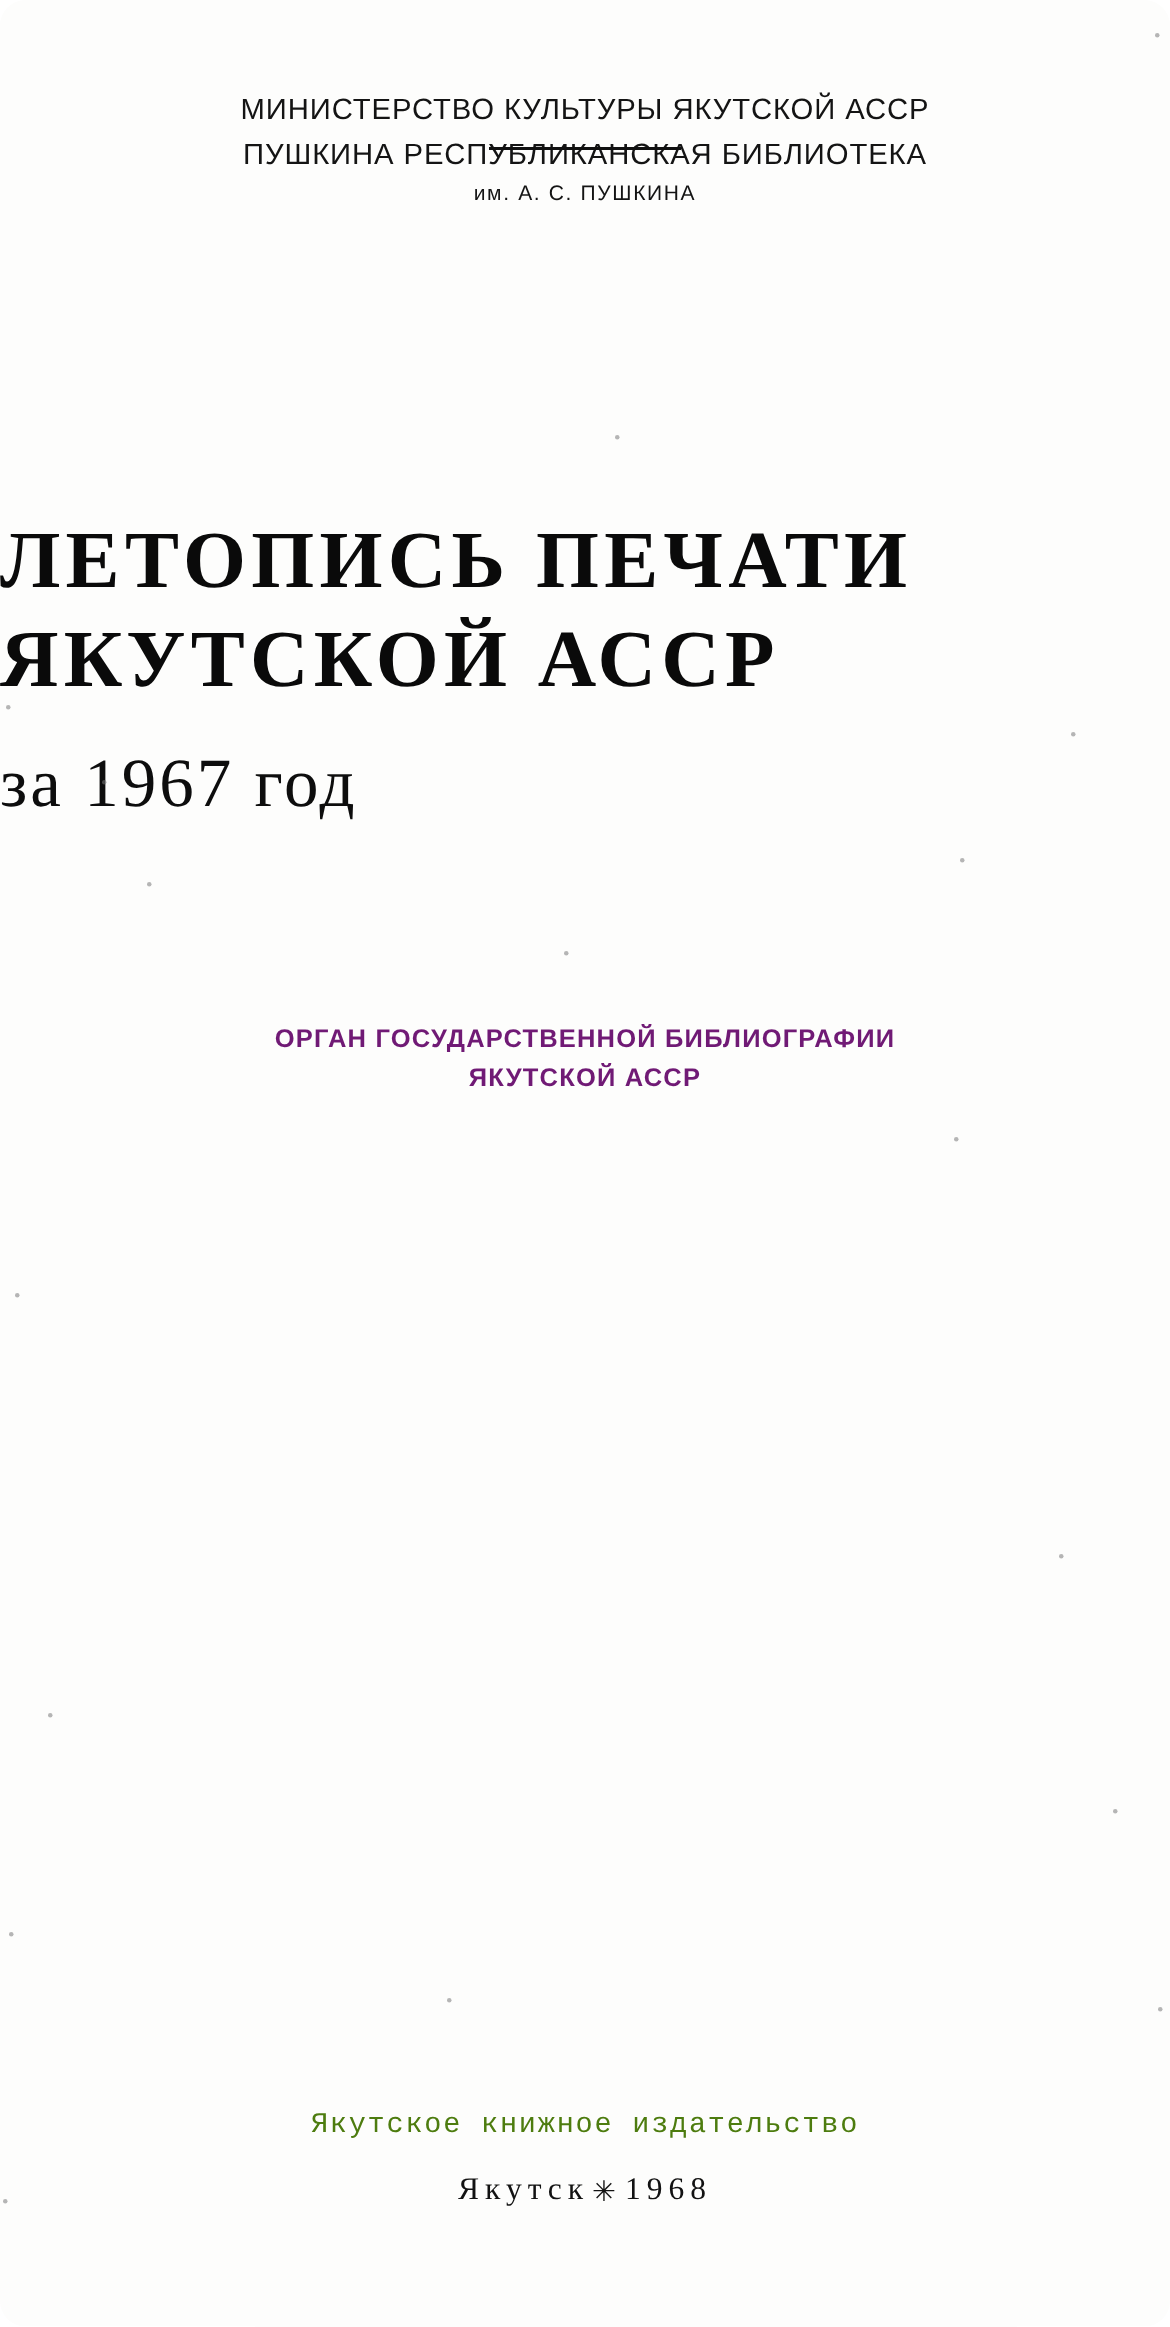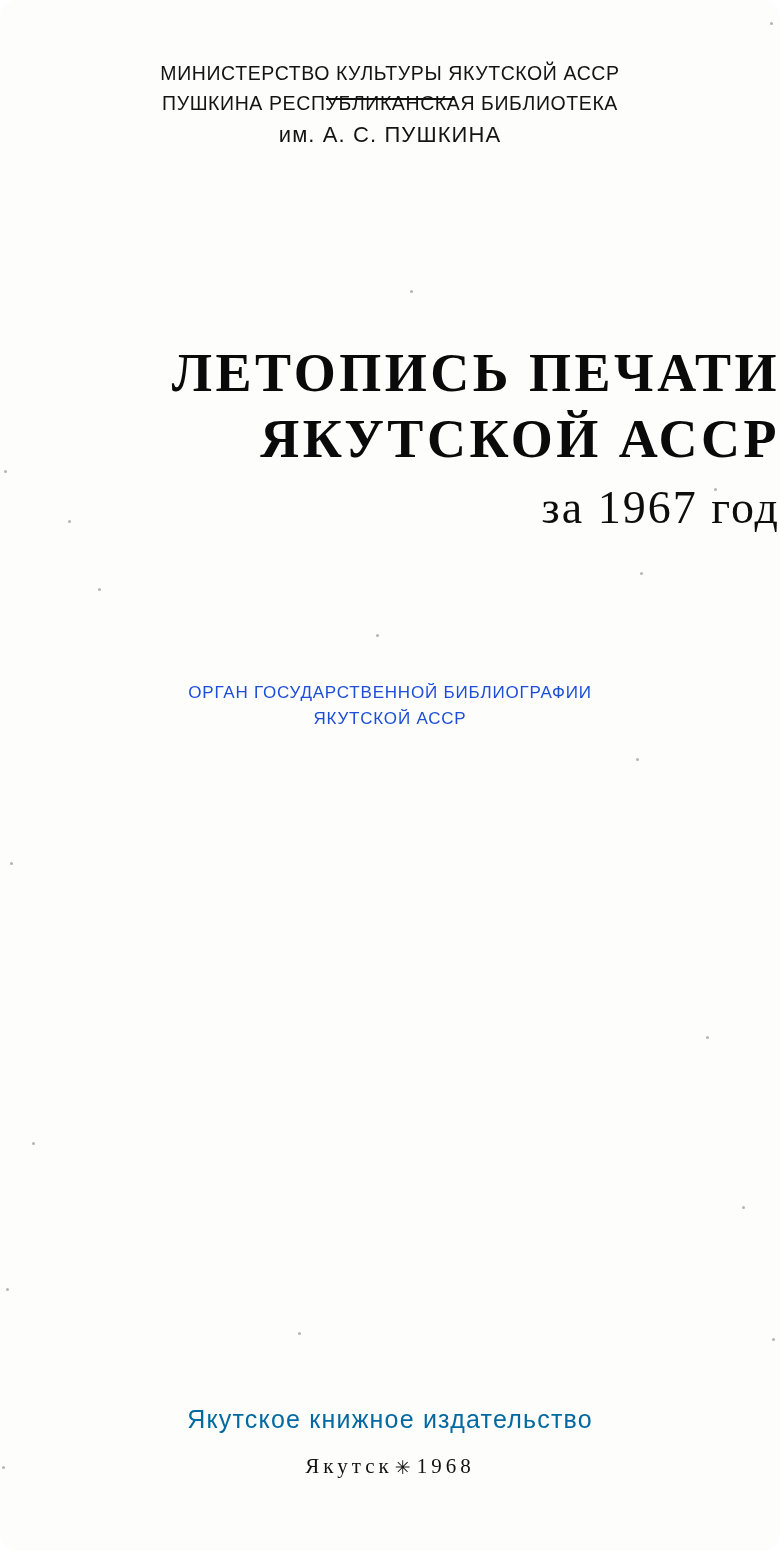--- a/index.html
+++ b/index.html
@@ -43,85 +43,86 @@
   .publisher-line {
     font-family: "Liberation Sans", sans-serif;
     font-size: 19px;
     letter-spacing: 0.6px;
     color: #141414;
     line-height: 1.55;
     white-space: nowrap;
   }
   .pub-1 { font-size: 19.5px; }
   .pub-2 { font-size: 19.5px; }
-  .pub-3 { font-size: 22px; letter-spacing: 1.1px; }
+  .pub-3 { font-size: 14px; letter-spacing: 1.1px; }
 
   .rule {
     position: absolute;
     top: 98px;
     left: 50%;
     transform: translateX(-50%);
     width: 128px;
     height: 2px;
     background: #101010;
   }
 
   .title-block {
     position: absolute;
     top: 340px;
     left: 0;
     right: 0;
-    text-align: right;
+    text-align: left;
   }
   .title-main {
     font-family: "Liberation Serif", serif;
     font-weight: bold;
     font-size: 54px;
     letter-spacing: 3.5px;
     line-height: 1.23;
     color: #0a0a0a;
     white-space: nowrap;
   }
   .title-year {
-    margin-top: 8px;
+    margin-top: 22px;
     font-family: "Liberation Serif", serif;
     font-size: 46px;
     letter-spacing: 2px;
     color: #0d0d0d;
     white-space: nowrap;
   }
 
   .subtitle-block {
     position: absolute;
     top: 680px;
     left: 0;
     right: 0;
     text-align: center;
   }
   .subtitle-line {
     font-family: "Liberation Sans", sans-serif;
     font-size: 17px;
     letter-spacing: 0.8px;
     line-height: 1.5;
-    color: #1d4ed8;
+    color: #701a75;
     white-space: nowrap;
+    font-weight: bold;
   }
 
   .imprint-block {
     position: absolute;
     top: 1405px;
     left: 0;
     right: 0;
     text-align: center;
   }
   .imprint-pub {
-    font-family: Liberation Sans, sans-serif;
-    font-size: 25px;
+    font-family: Liberation Mono, monospace;
+    font-size: 19px;
     letter-spacing: 1.2px;
-    color: #0369a1;
+    color: #4d7c0f;
     white-space: nowrap;
   }
   .imprint-city {
     margin-top: 20px;
     font-family: "Liberation Serif", serif;
     font-size: 21px;
     letter-spacing: 4px;
     color: #121212;
     white-space: nowrap;
   }

